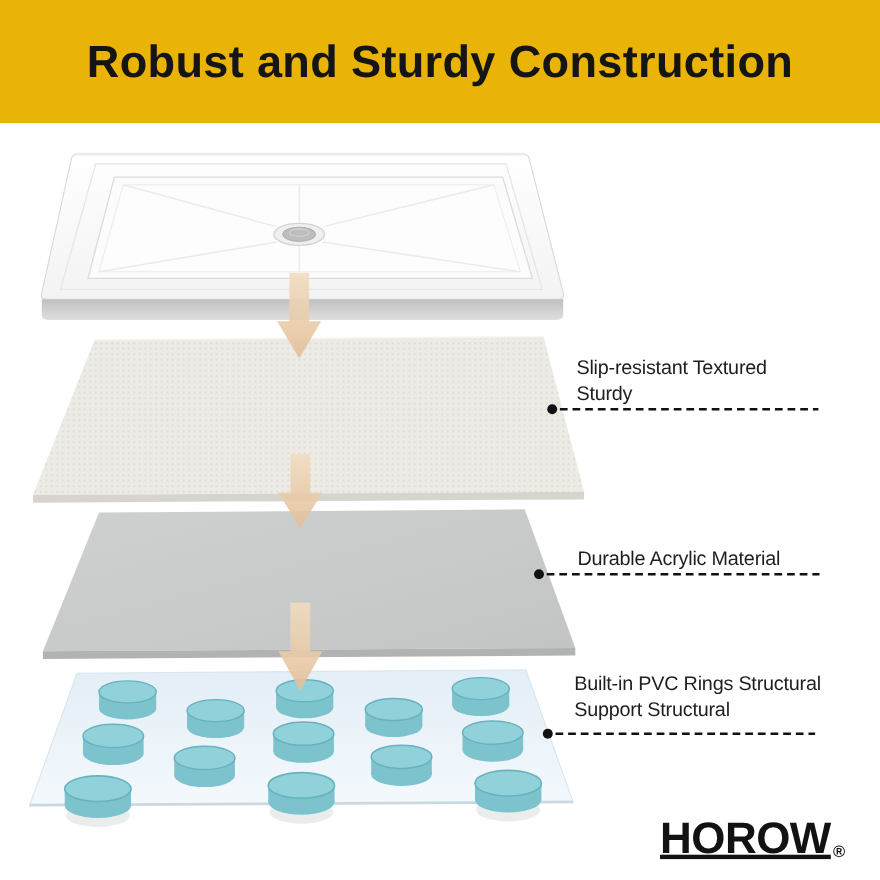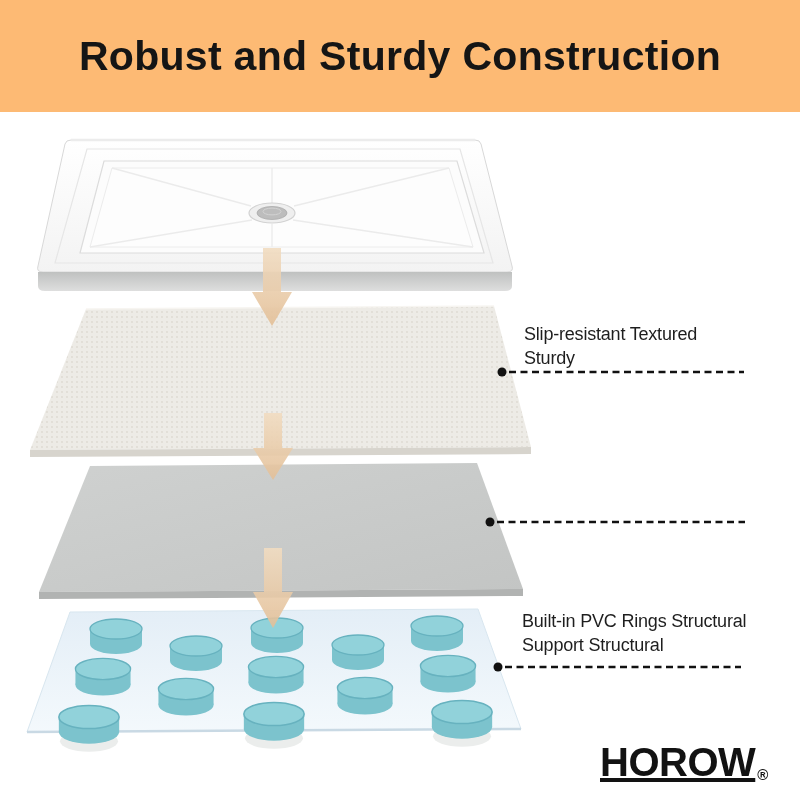--- a/index.html
+++ b/index.html
@@ -3,21 +3,21 @@
 <meta charset="utf-8">
 <style>
   html,body{margin:0;padding:0;}
   body{
     width:800px;height:800px;position:relative;overflow:hidden;
     background:#ffffff;
     font-family:"Liberation Sans",sans-serif;
   }
   .banner{
     position:absolute;top:0;left:0;width:800px;height:112px;
-    background:#fdba74;
+    background:#eab308;
     display:flex;align-items:center;justify-content:center;
   }
   .page-title{
     font-size:41px;font-weight:800;color:#151515;letter-spacing:.3px;
   }
   svg.diagram{position:absolute;top:0;left:0;}
   .callout{
     position:absolute;font-size:18px;line-height:24px;color:#1e1e1e;
     letter-spacing:-.2px;white-space:nowrap;
   }
@@ -147,20 +147,21 @@
     <line x1="505" y1="667" x2="741" y2="667" stroke="#111" stroke-width="2.4" stroke-dasharray="7 4.5"></line>
   </g>
 </svg>
 
 <div class="callout" style="left:524px;top:322px">
   <span>Slip-resistant Textured</span><br>
   <span>Sturdy</span>
 </div>
 <div class="callout" style="left:525px;top:472px">
   <br>
+  <span>Durable Acrylic Material</span>
 </div>
 <div class="callout" style="left:522px;top:609px">
   <span>Built-in PVC Rings Structural</span><br>
   <span>Support Structural</span>
 </div>
 
 <div class="brand">
   <span>HOROW</span><span class="reg">®</span>
 </div>
 

